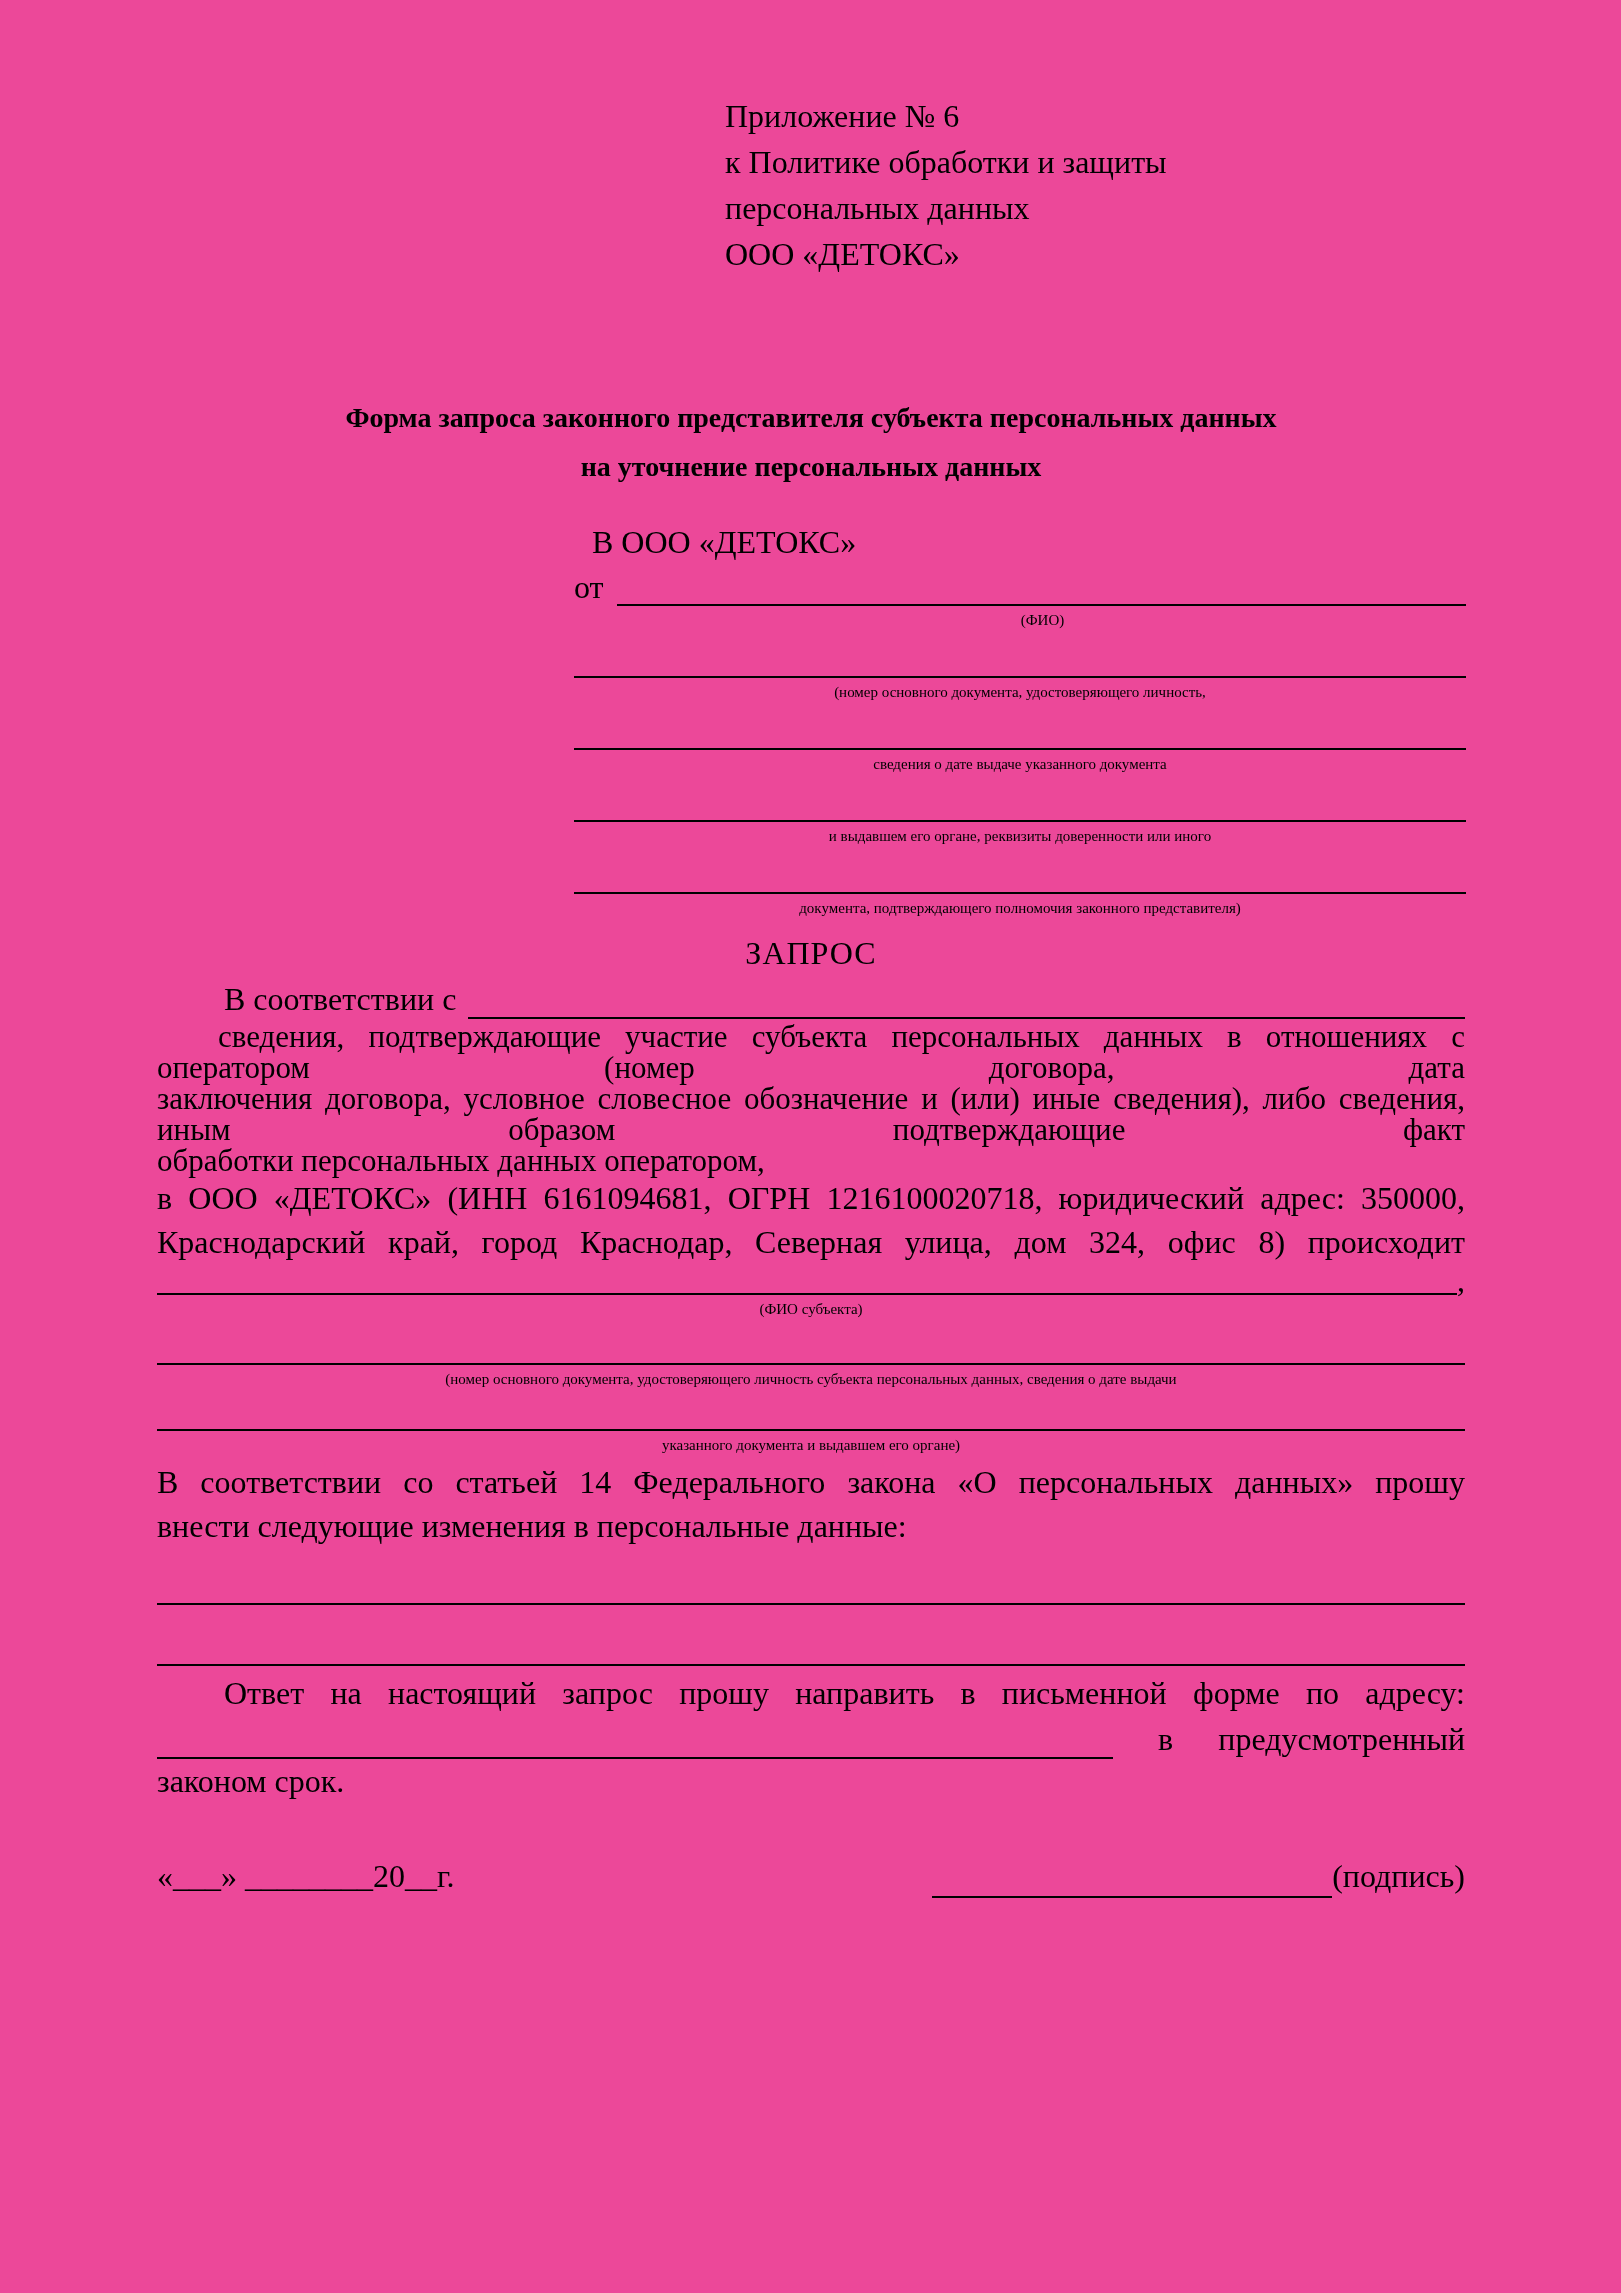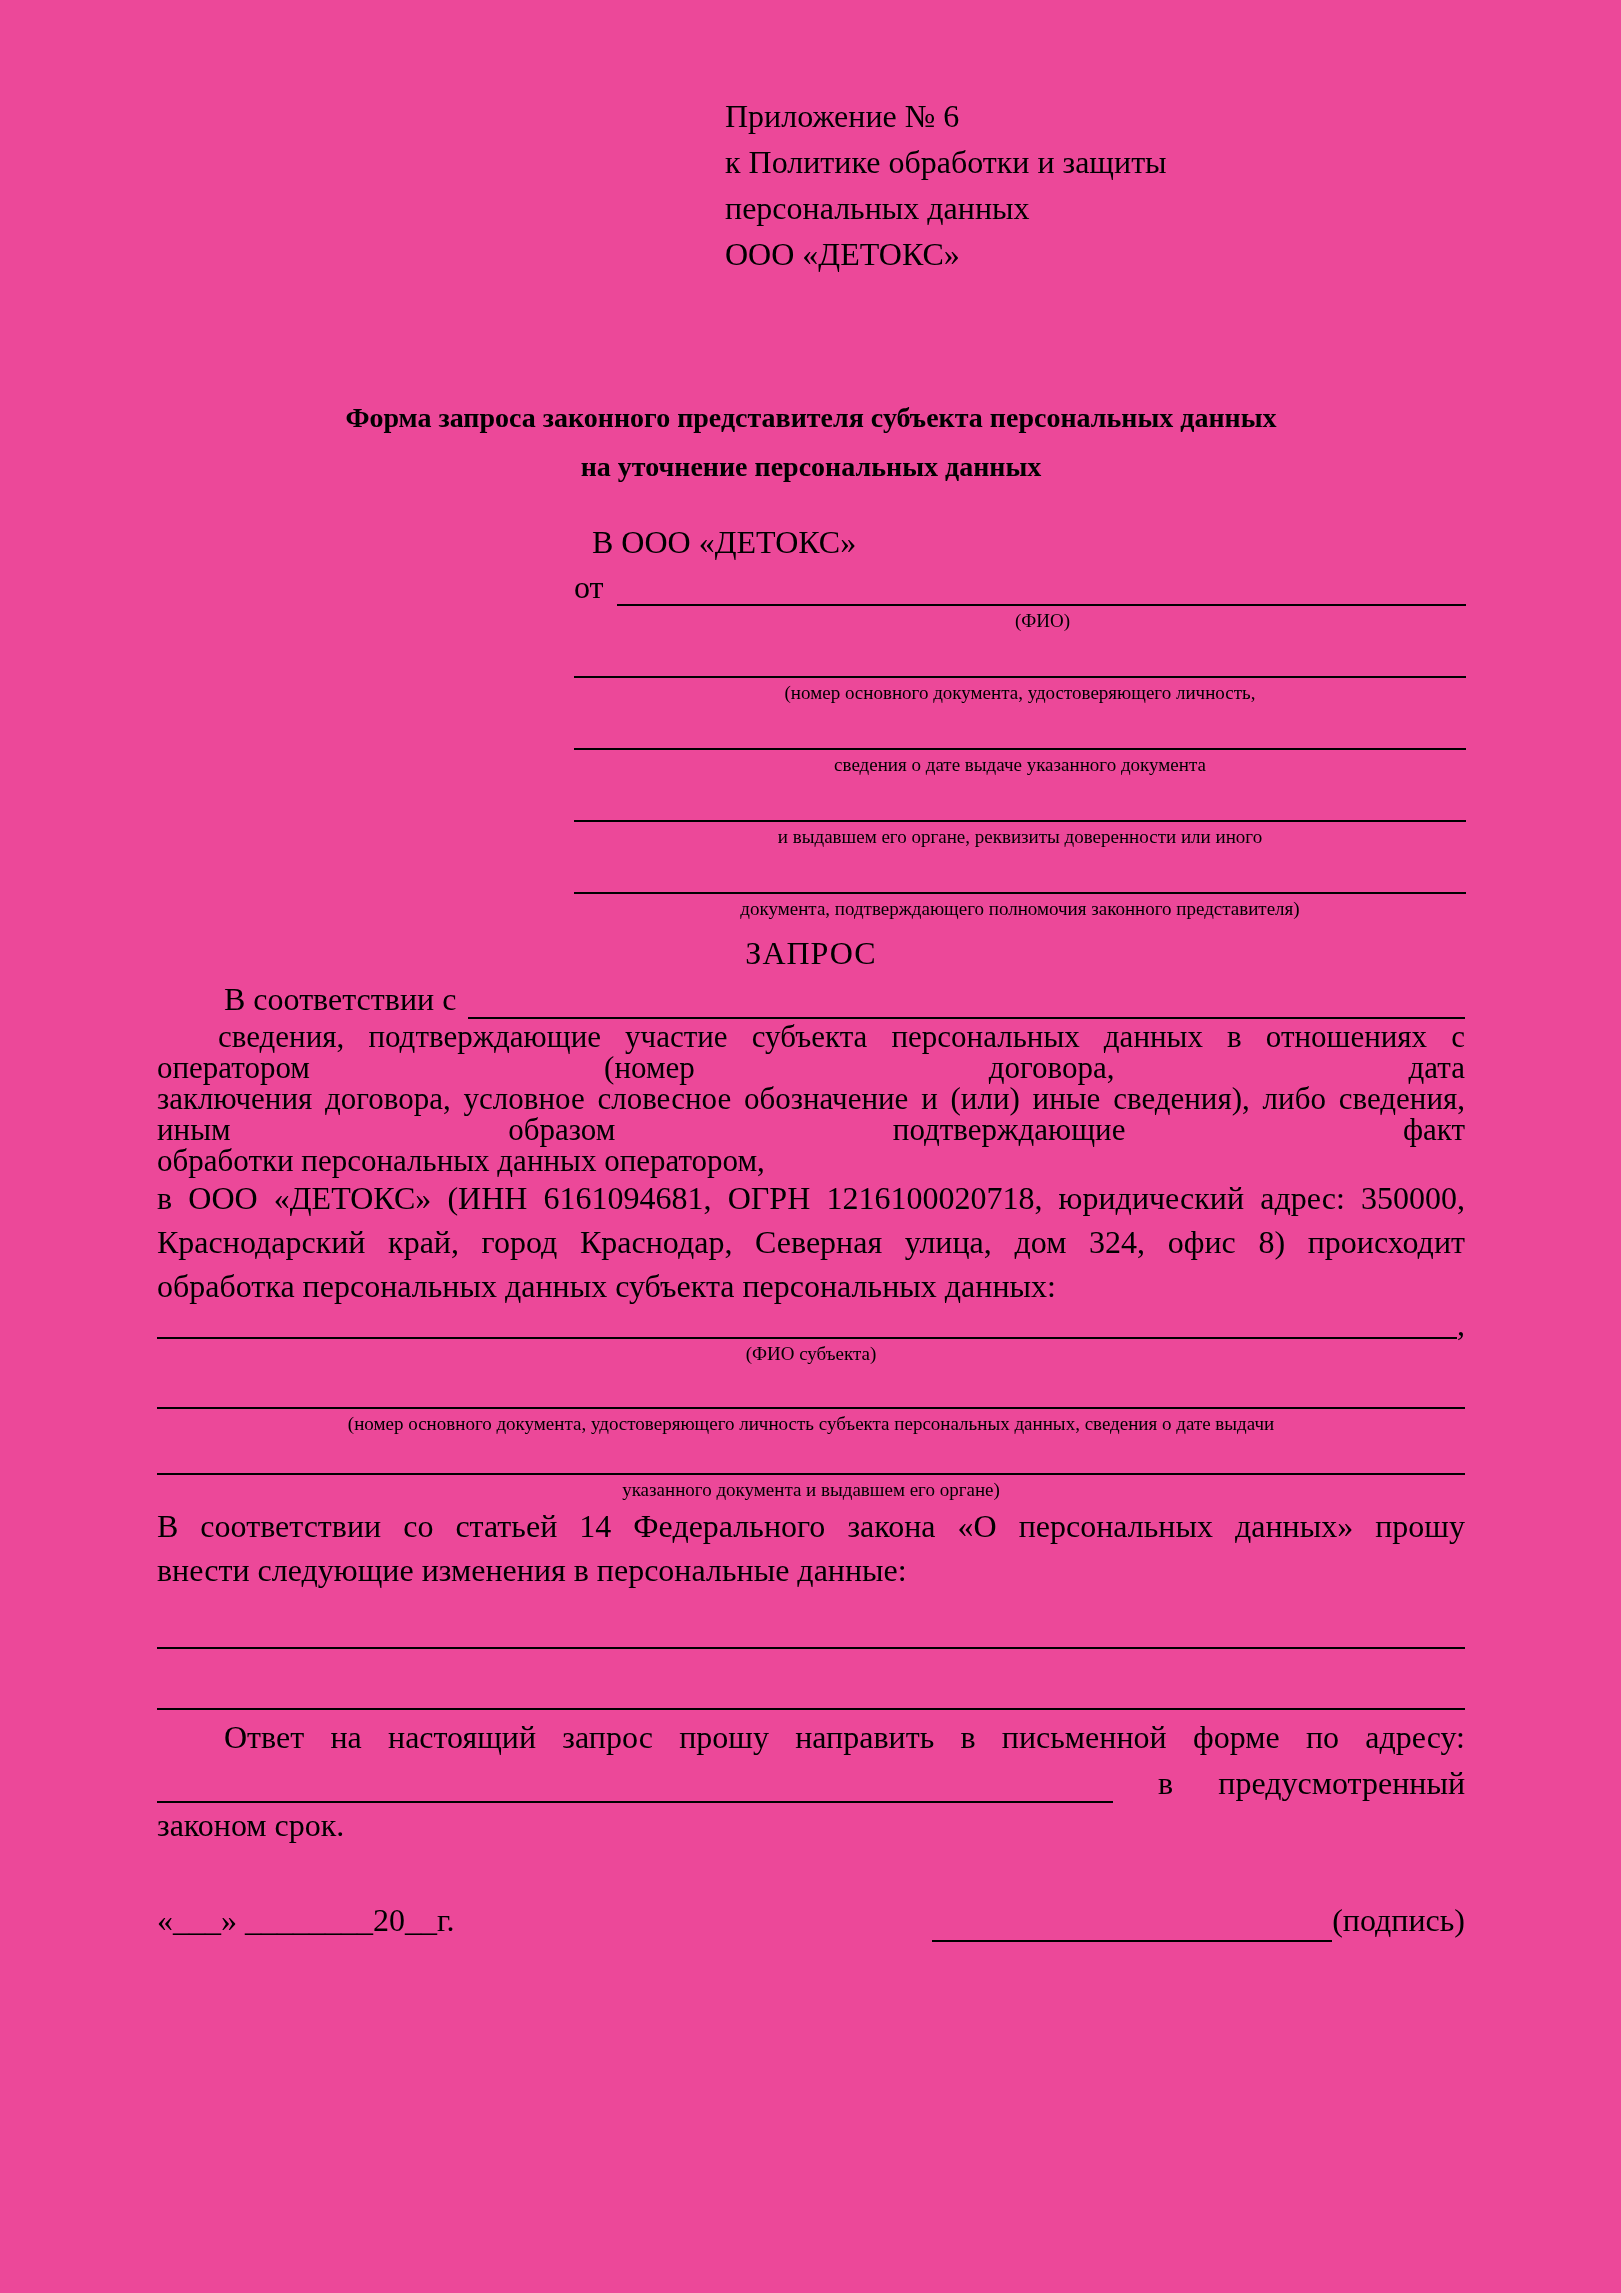--- a/index.html
+++ b/index.html
@@ -32,21 +32,21 @@
   }
 
   
   .addressee { width: 892px; margin-left: 417px; margin-top: 29px; }
   .addr-to { line-height: 45px; margin-left: 18px; }
   .from-row { display: flex; align-items: stretch; height: 41px; }
   .from-label { align-self: flex-end; padding-right: 13.7px; line-height: 37px; }
   .from-row .fill { flex: 1; border-bottom: 2.9px solid #000; }
   .field-line { height: 43px; border-bottom: 2.9px solid #000; }
   .caption {
-    font-size: 19px;
+    font-size: 15px;
     line-height: 29px;
     text-align: center;
   }
   .caption.fio { padding-left: 45px; }
 
   
   .request-heading { text-align: center; margin-top: 7.8px; line-height: 45px; letter-spacing: 1px; }
 
   
   .accord-row { display: flex; align-items: stretch; height: 43px; }
@@ -136,21 +136,20 @@
 
   <div class="footnote">
     <div class="jl first">сведения, подтверждающие участие субъекта персональных данных в отношениях с оператором (номер договора, дата</div>
     <div class="jl">заключения договора, условное словесное обозначение и (или) иные сведения), либо сведения, иным образом подтверждающие факт</div>
     <div>обработки персональных данных оператором,</div>
   </div>
 
   <div class="body-par">
     <div class="jl">в ООО «ДЕТОКС» (ИНН 6161094681, ОГРН 1216100020718, юридический адрес: 350000,</div>
     <div class="jl">Краснодарский край, город Краснодар, Северная улица, дом 324, офис 8)  происходит</div>
-    <div>обработка персональных данных субъекта персональных данных:</div>
   </div>
 
   <div class="blank-row h34">
     <span class="fill"></span>
     <span class="after">,</span>
   </div>
   <div class="caption">(ФИО субъекта)</div>
 
   <div class="blank-row h42">
     <span class="fill"></span>

